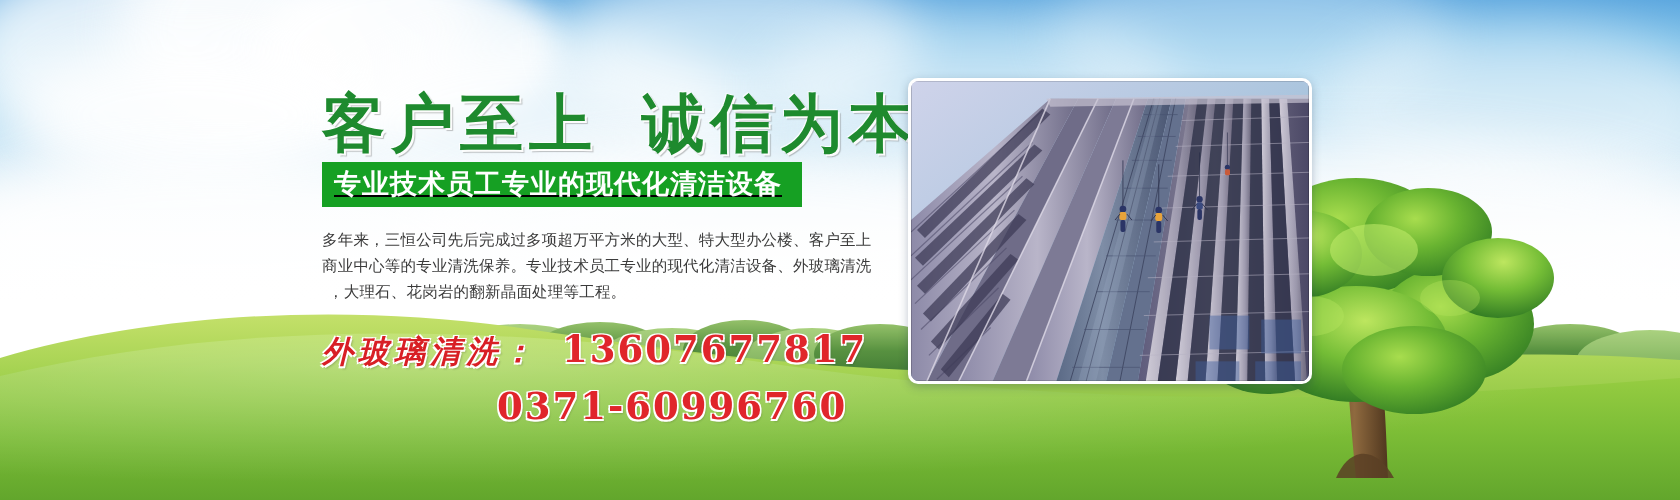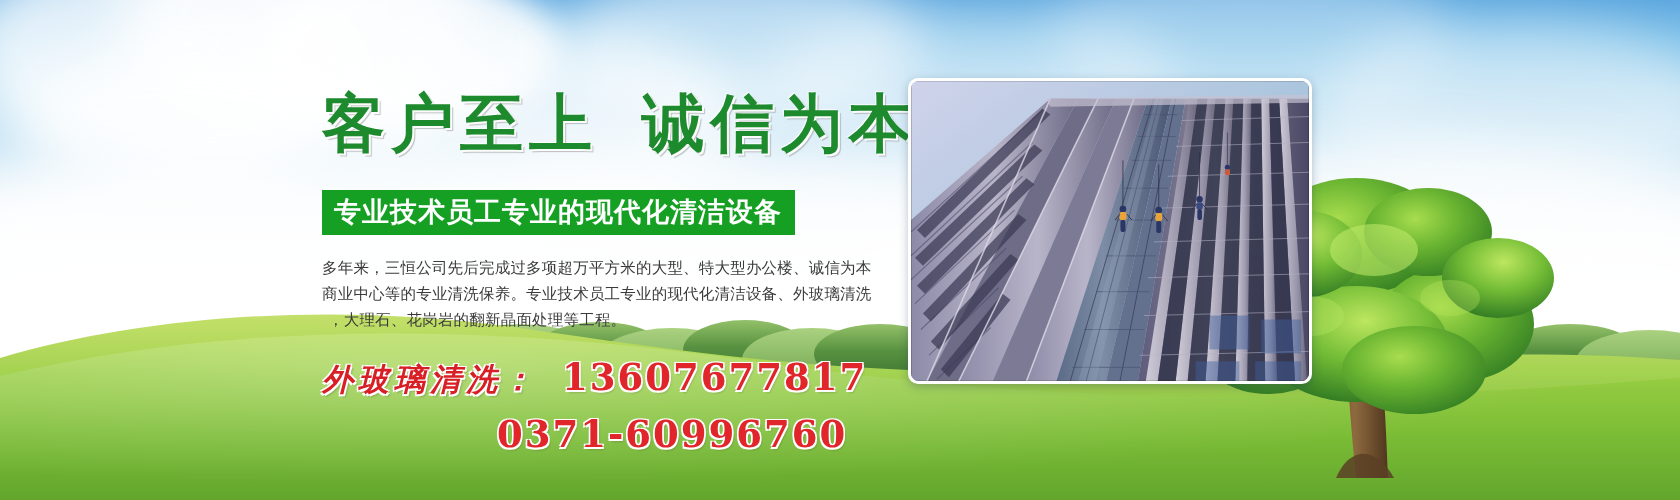--- a/index.html
+++ b/index.html
@@ -80,23 +80,24 @@
     line-height:1.05;
     white-space:nowrap;
     text-shadow:
        2px 2px 0 rgba(255,255,255,.95),
        3px 3px 1px rgba(120,120,120,.45),
       -1px -1px 0 rgba(255,255,255,.8);
   }
 
   .subbar {
     display:inline-block;
-    margin-top:28px;
+    margin-top:0;
     background:#16a023;
-    padding:6px 13px 8px 12px;
+    padding:6px 20px 8px 12px;
+    text-decoration:underline;
   }
   .subbar-text {
     font-family:"DejaVu Sans","Liberation Sans",sans-serif;
     font-size:27px;
     font-weight:bold;
     letter-spacing:1px;
     color:#ffffff;
     white-space:nowrap;
     line-height:1.15;
   }
@@ -314,21 +315,21 @@
 
   <div class="copy">
 
     <div class="headline">客户至上  诚信为本</div>
 
     <div class="subbar">
       <div class="subbar-text">专业技术员工专业的现代化清洁设备</div>
     </div>
 
     <div class="para">
-      <div class="para-line">多年来，三恒公司先后完成过多项超万平方米的大型、特大型办公楼、诚信为本</div>
+      <div class="para-line">多年来，三恒公司先后完成过多项超万平方米的大型、特大型办公楼、客户至上</div>
       <div class="para-line">商业中心等的专业清洗保养。专业技术员工专业的现代化清洁设备、外玻璃清洗</div>
       <div class="para-line indent">，大理石、花岗岩的翻新晶面处理等工程。</div>
     </div>
 
     <div class="hotline">
       <span class="hot-label">外玻璃清洗：</span><span class="hot-num">13607677817</span>
     </div>
 
     <div class="hotline2">
       <span class="hot-num2">0371-60996760</span>

